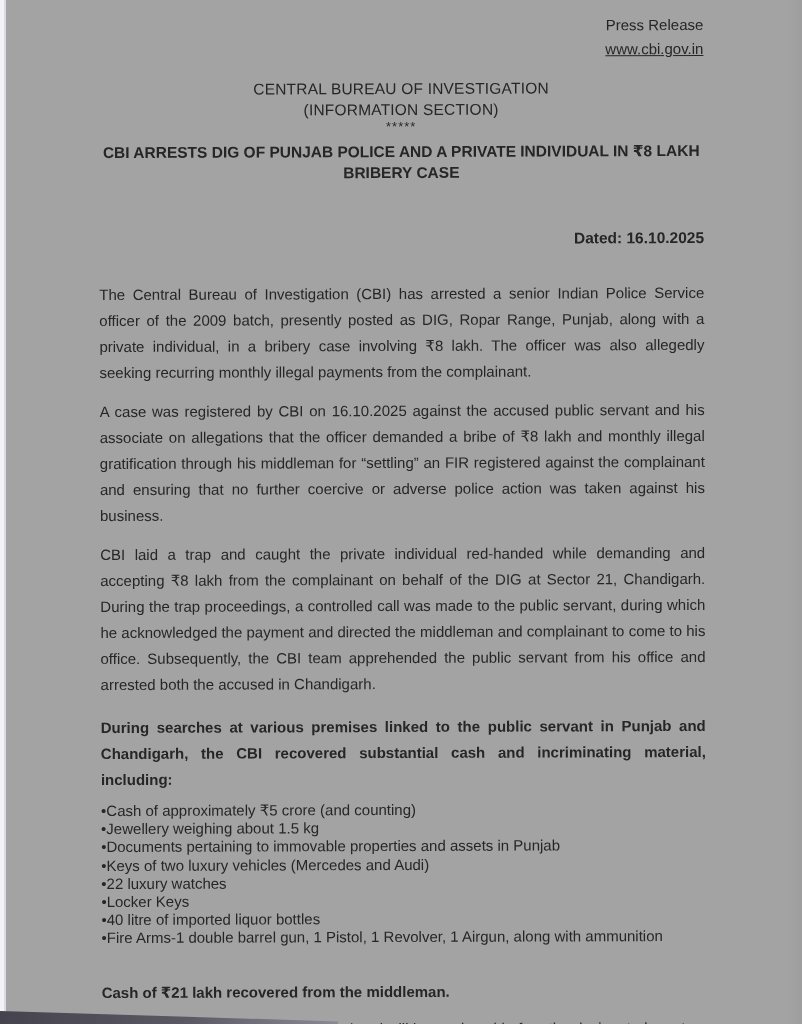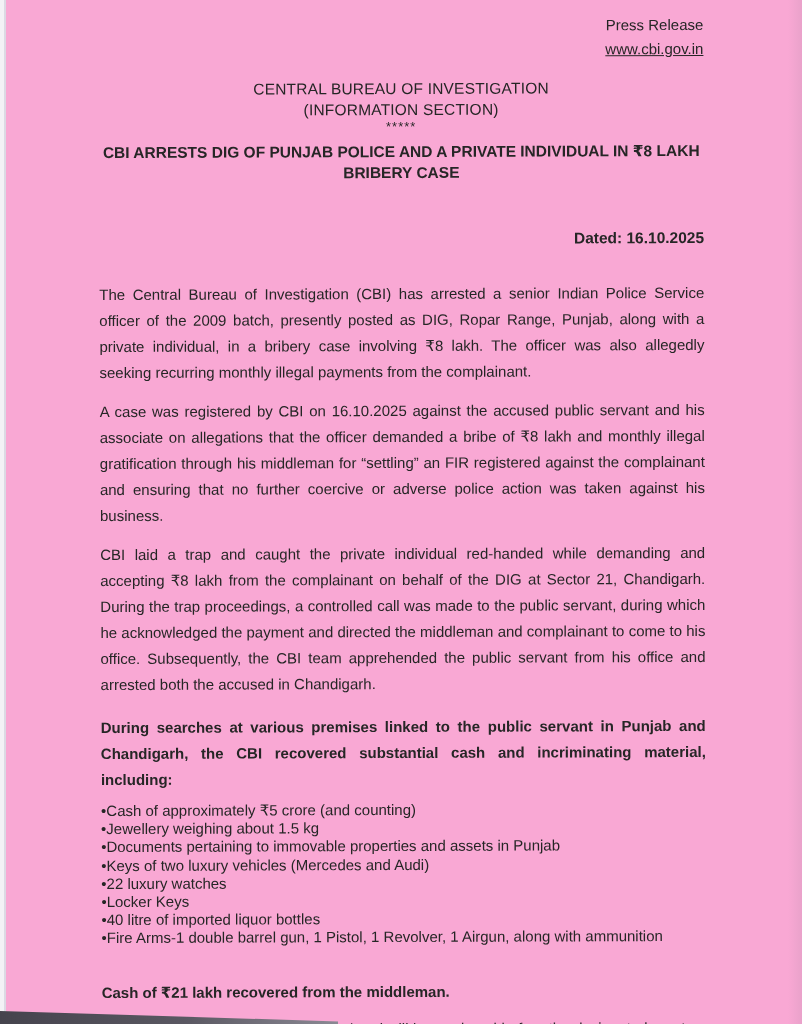--- a/index.html
+++ b/index.html
@@ -5,21 +5,21 @@
   html, body {
     margin: 0;
     padding: 0;
     background: #eceaf0;
   }
   .canvas {
     position: relative;
     width: 802px;
     height: 1024px;
     overflow: hidden;
-    background: #f9a8d4;
+    background: #a3a3a3;
     font-family: "Liberation Sans", "DejaVu Sans", sans-serif;
     color: #262626;
   }
   
   .edge-left-outer {
     position: absolute; left: 0; top: 0; bottom: 0; width: 4px;
     background: #f3f2f6; z-index: 5;
   }
   .edge-left-line {
     position: absolute; left: 4px; top: 0; bottom: 0; width: 2px;

